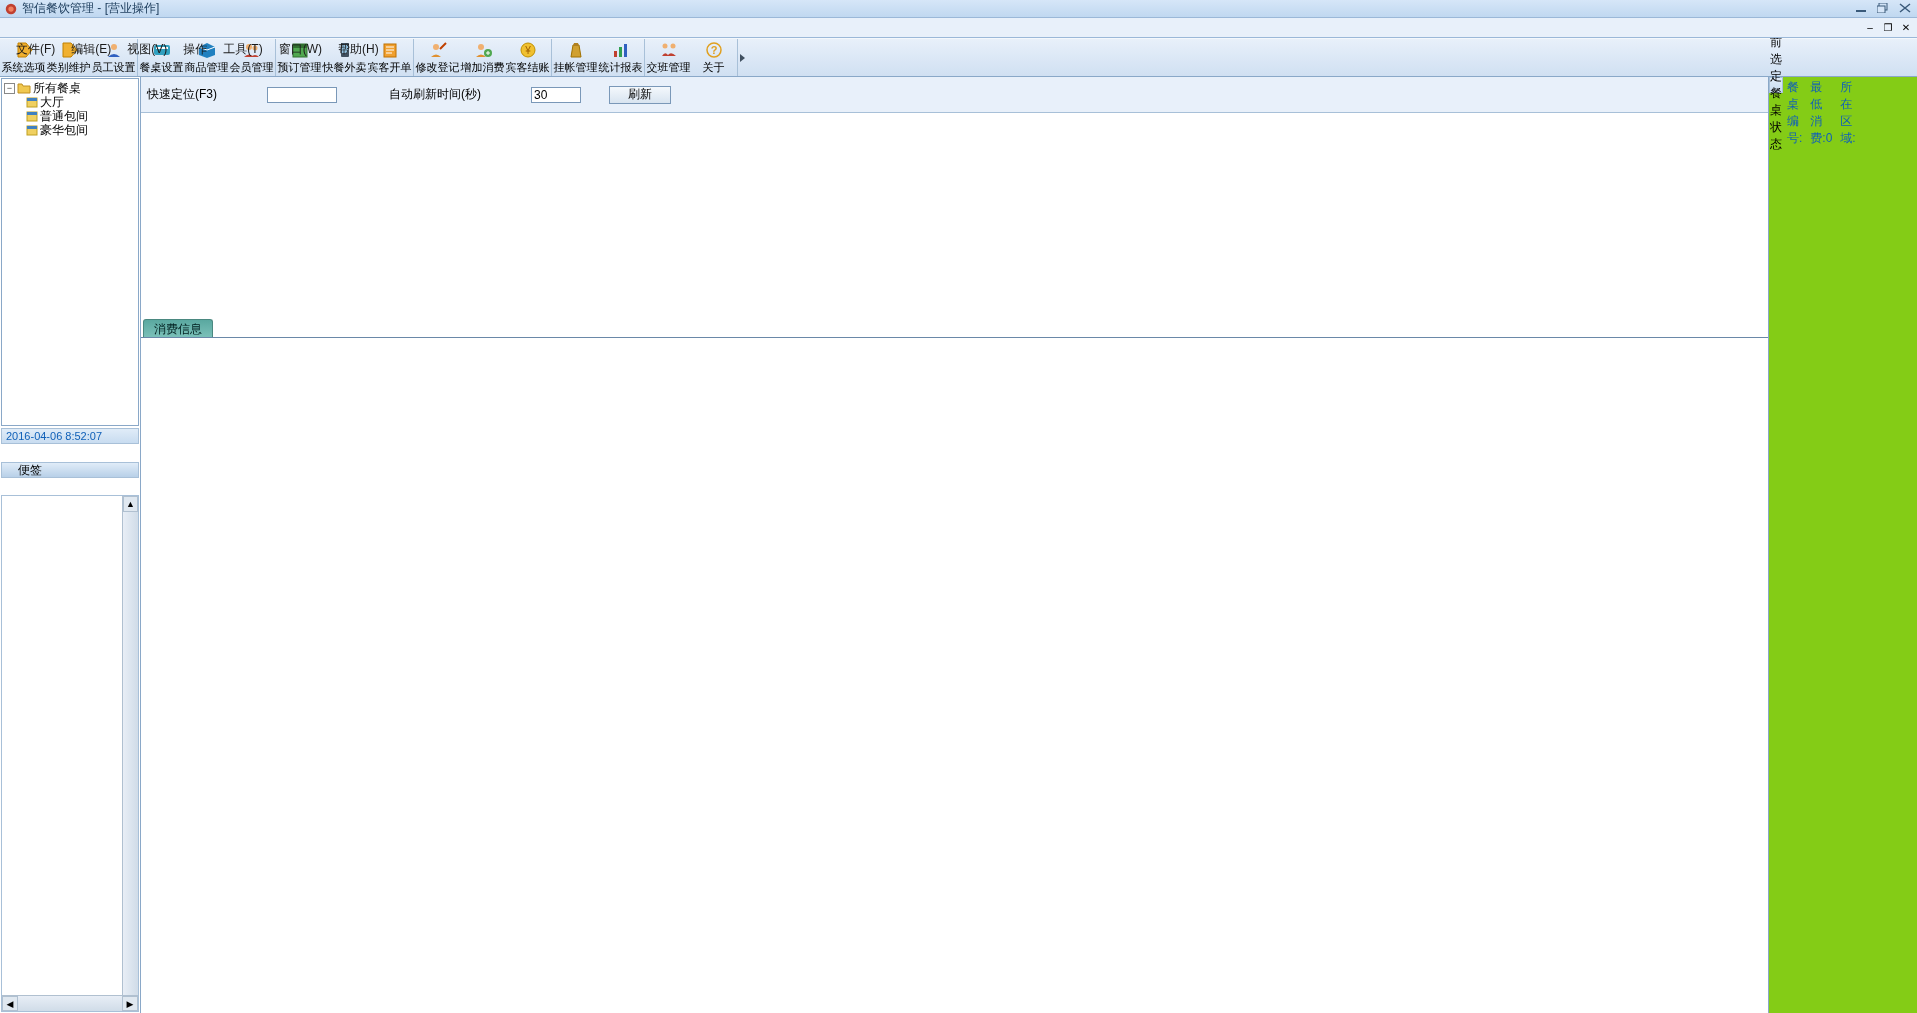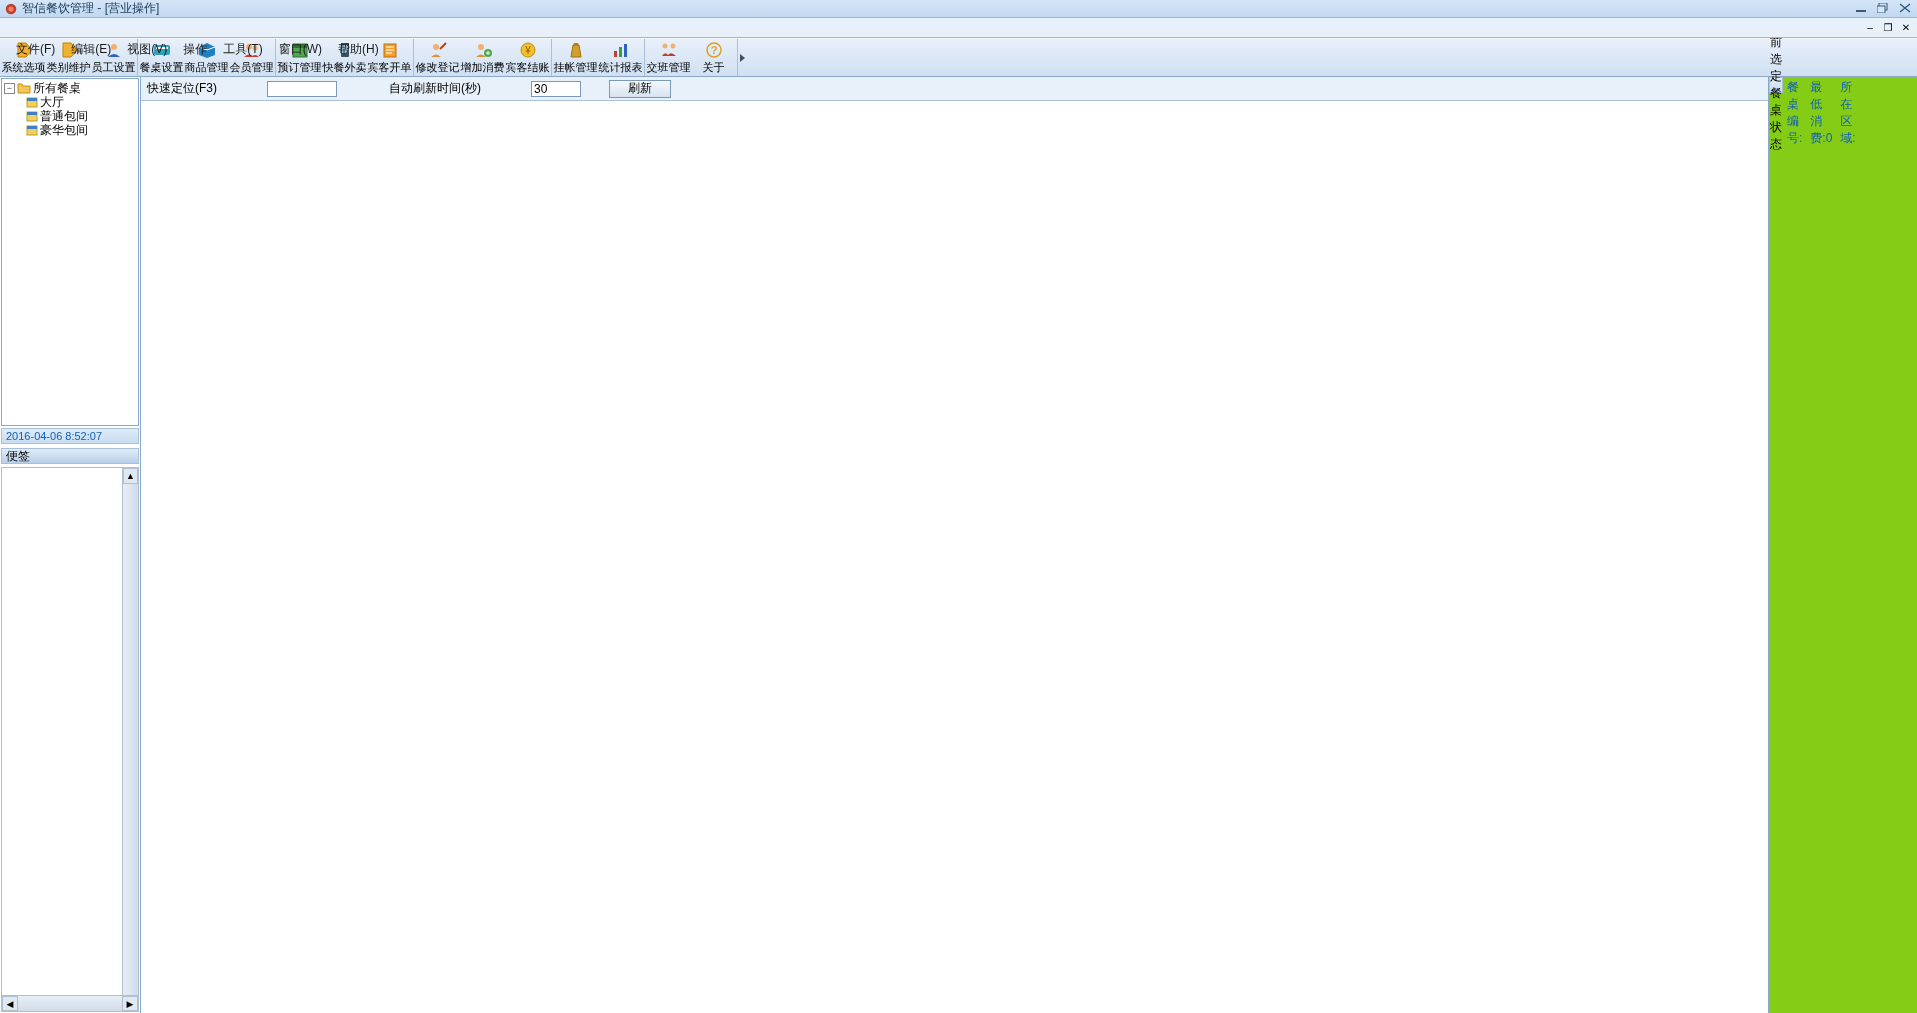--- a/index.html
+++ b/index.html
@@ -155,22 +155,22 @@
       margin: 1px;
       padding-left: 4px;
       color: #1060b8;
       font-size: 11px;
       display:flex; align-items:center;
     }
     .notes-header {
       height: 16px;
       background: linear-gradient(to bottom, #e0ecf8, #b8d0e8);
       border: 1px solid #a8c0d8;
-      margin: 3px 1px;
-      padding-left: 4px;
+      margin: 17px 1px;
+      padding-left: 16px;
       display:flex; align-items:center;
       color: #000;
     }
     .notes-body {
       flex: 1;
       background: #fff;
       border: 1px solid #a8c0d8;
       margin: 0 1px 1px;
       position: relative;
     }
@@ -200,21 +200,21 @@
     .notes-body .hscroll .track { flex:1; }
 
     .center-col {
       flex: 1;
       display: flex;
       flex-direction: column;
       background: #fff;
       border-right: 1px solid #8aa8c8;
     }
     .filter-bar {
-      height: 24px;
+      height: 36px;
       background: #e8f0fa;
       display: flex;
       align-items: center;
       gap: 6px;
       padding-left: 6px;
       border-bottom: 1px solid #a8c0d8;
     }
     .filter-bar label { color: #000; }
     .filter-bar input[type=text] {
       height: 16px;
@@ -557,20 +557,23 @@
     <div class="filter-bar">
       <label>快速定位(F3)</label>
       <input type="text" style="width: 70px;" value="">
       <span style="width:40px"></span>
       <label>自动刷新时间(秒)</label>
       <input type="text" style="width: 50px;" value="30">
       <span style="width:16px"></span>
       <span class="btn">刷新</span>
     </div>
     <div class="table-top"></div>
+    <div class="consume-tab-row">
+      <div class="consume-tab">消费信息</div>
+    </div>
     <div class="grid-body"></div>
   </div>
 
   <div class="right-col">
     <div class="r-header">当前选定餐桌状态</div>
     <div class="r-field">餐桌编号:</div>
     <div class="r-field">最低消费:0</div>
     <div class="r-field">所在区域:</div>
     <div style="flex:0 0 316px"></div>
     <div class="r-header">挂帐管理</div>

